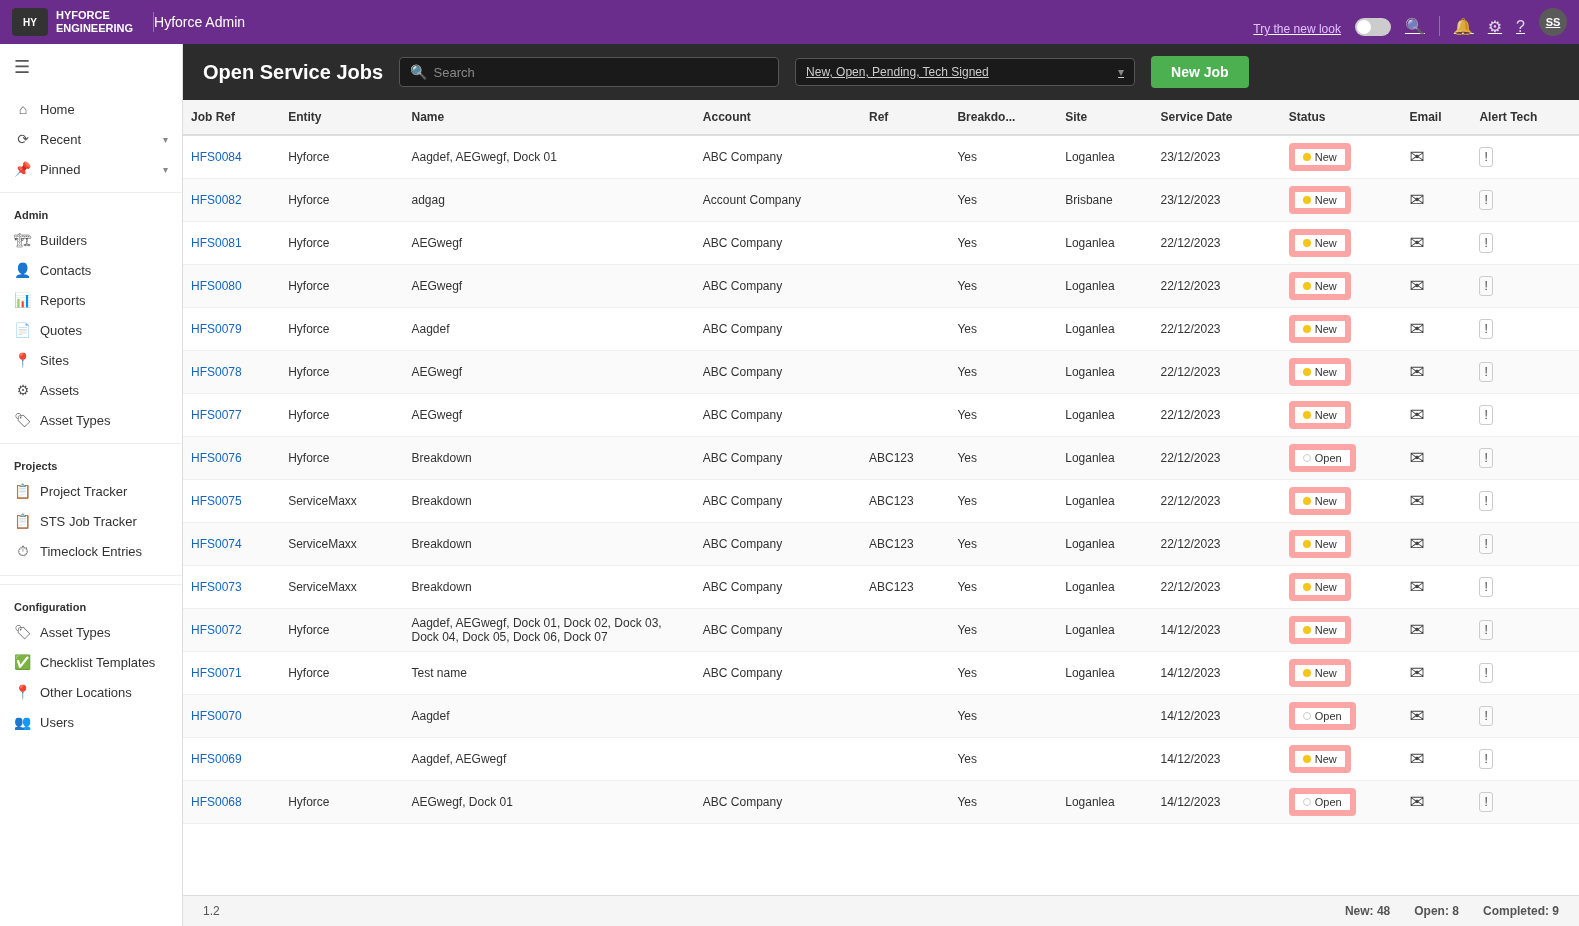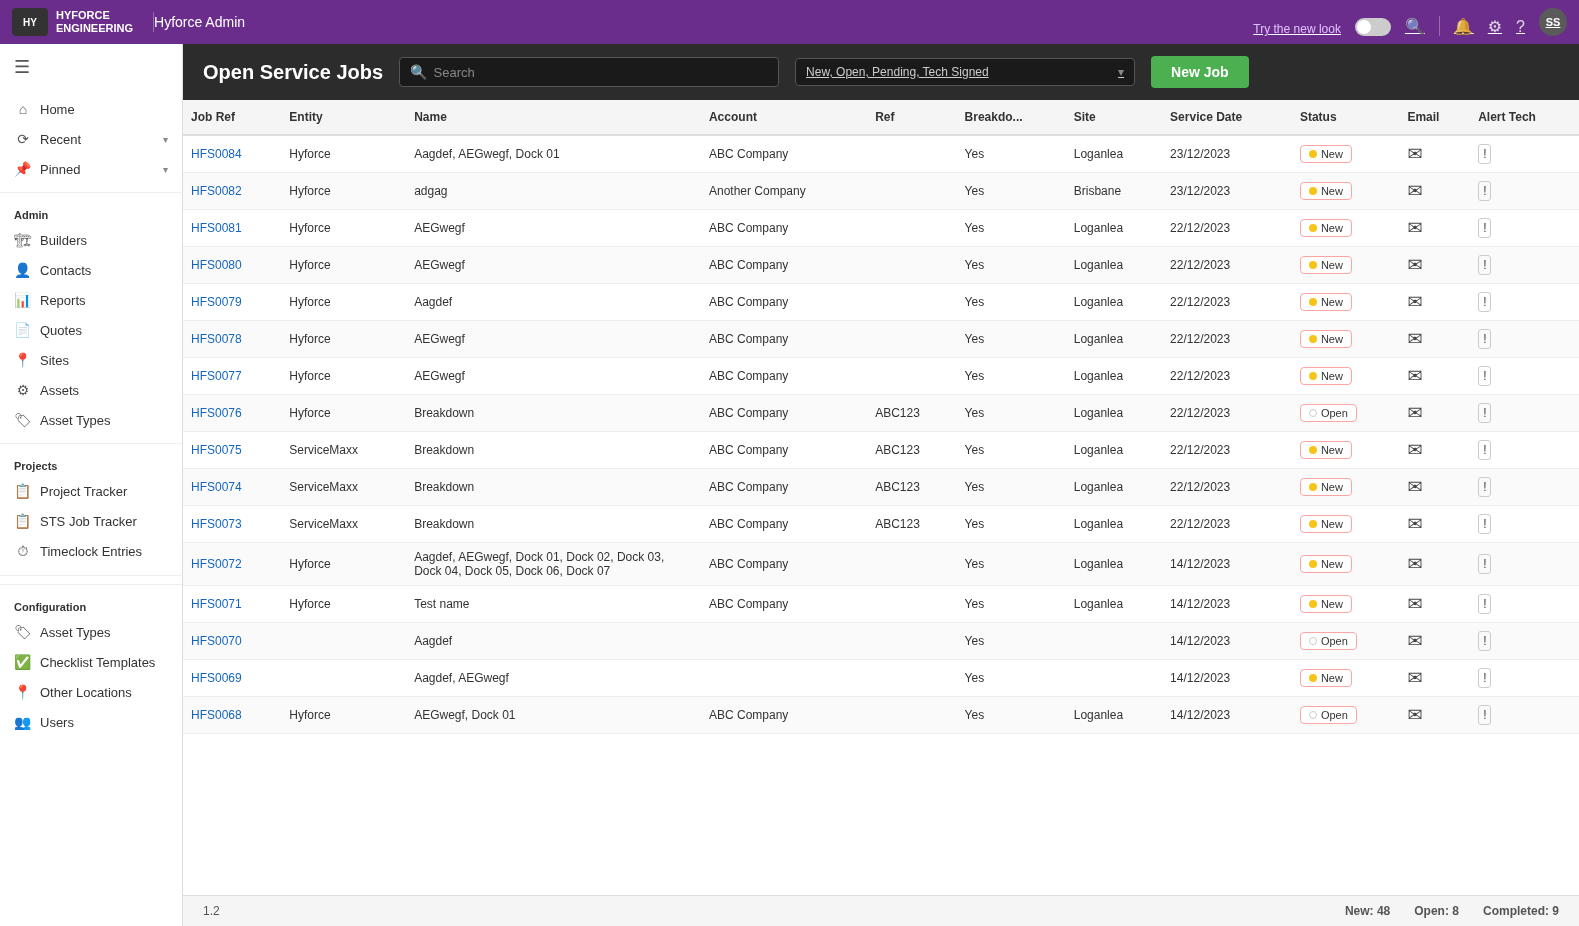--- a/index.html
+++ b/index.html
@@ -178,21 +178,21 @@
     }
     tbody tr { border-bottom: 1px solid #eee; }
     tbody td { padding: 7px 8px; font-size: 12px; color: #333; vertical-align: middle; }
     .job-link { color: #1565c0; text-decoration: none; font-weight: 400; }
 
     
     .status-badge {
       display: inline-flex;
       align-items: center;
       gap: 4px;
-      border: 1px solid #fca5a5;
+      border: 6px solid #fca5a5;
       border-radius: 4px;
       padding: 2px 8px;
       font-size: 11px;
       white-space: nowrap;
       background: white;
     }
     .status-dot {
       width: 8px; height: 8px;
       border-radius: 50%;
       display: inline-block;
@@ -418,21 +418,21 @@
         <span class="action-icon" style="font-size:18px;">✉</span>
       </td>
       <td>
         <span class="alert-icon">!</span>
       </td>
     </tr>
             <tr style="background: rgb(250, 250, 250);">
       <td><a class="job-link" href="#">HFS0082</a></td>
       <td>Hyforce</td>
       <td style="max-width:200px;">adgag</td>
-      <td>Another Company</td>
+      <td>Account Company</td>
       <td></td>
       <td>Yes</td>
       <td>Brisbane</td>
       <td>23/12/2023</td>
       <td>
         <span class="status-badge">
           <span class="status-dot dot-yellow"></span>
           <span>New</span>
         </span>
       </td>

